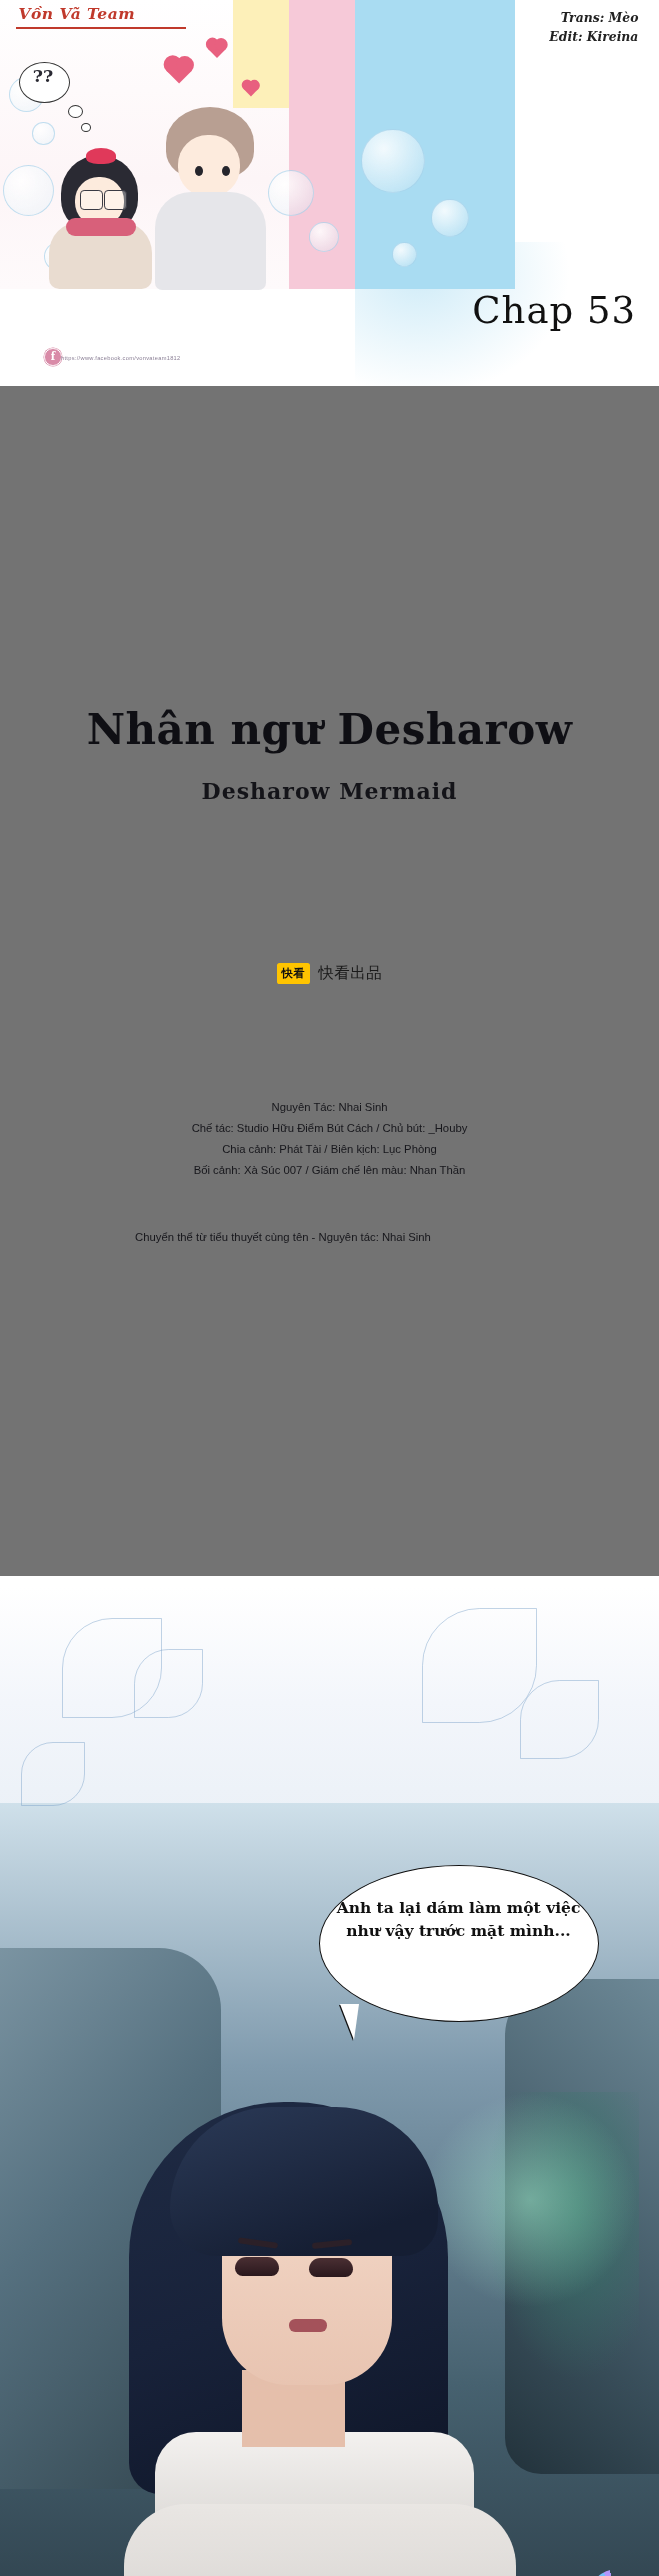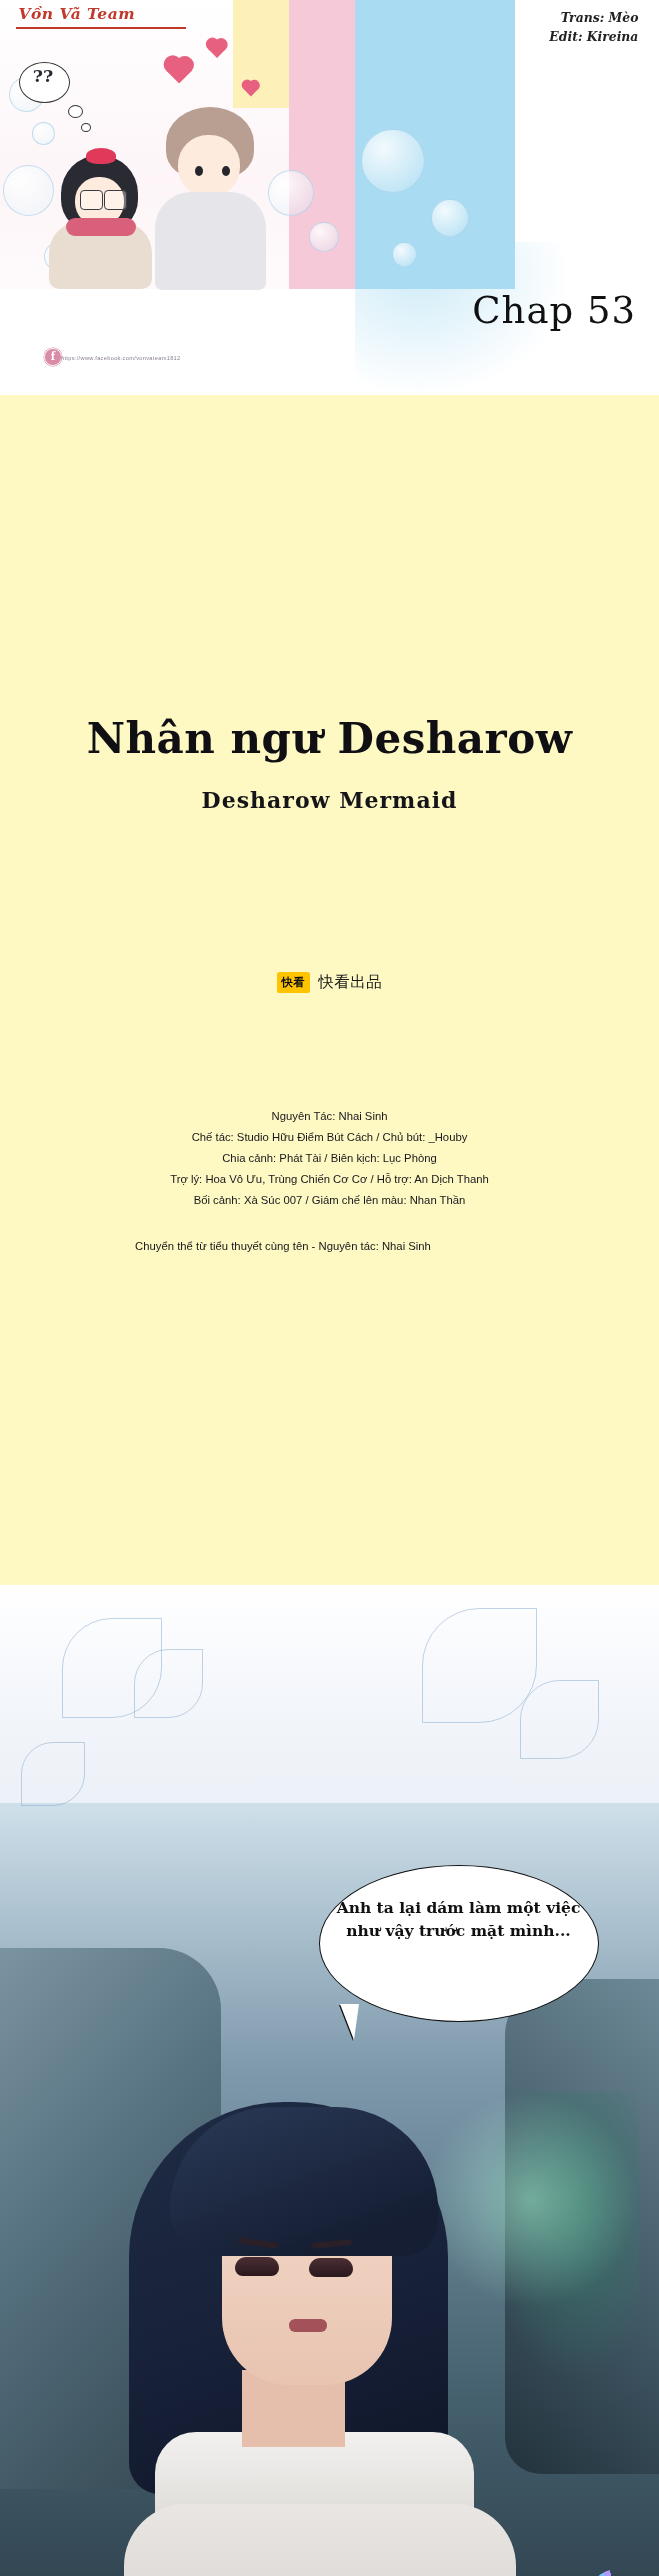--- a/index.html
+++ b/index.html
@@ -233,23 +233,23 @@
     position: absolute;
     width: 20.6px; height: 17.5px;
     border: 1.5px solid #3a3a44;
     border-radius: 4.1px;
     background: rgba(255,255,255,.35);
   }
 
   
   .panel-title {
     position: absolute;
-    left: 0; top: 395px;
+    left: 0; top: 386px;
     width: 659px; height: 1190px;
-    background: #fef9c3;
+    background: #737373;
   }
   .manga-title {
     position: absolute;
     left: 0; top: 319px;
     width: 659px;
     text-align: center;
     font-family: "DejaVu Serif", serif;
     font-weight: bold;
     font-size: 42px;
     color: #0f0f14;
@@ -541,21 +541,20 @@
 
     <div class="brand-row">
       <span class="brand-badge">快看</span>
       <span class="brand-text">快看出品</span>
     </div>
 
     <div class="staff-credits">
       <div>Nguyên Tác: Nhai Sinh</div>
       <div>Chế tác: Studio Hữu Điểm Bút Cách / Chủ bút: _Houby</div>
       <div>Chia cảnh: Phát Tài / Biên kịch: Lục Phòng</div>
-      <div>Trợ lý: Hoa Vô Ưu, Trùng Chiến Cơ Cơ / Hỗ trợ: An Dịch Thanh</div>
       <div>Bối cảnh: Xà Súc 007 / Giám chế lên màu: Nhan Thần</div>
     </div>
 
     <div class="adapt-note">Chuyển thể từ tiểu thuyết cùng tên - Nguyên tác: Nhai Sinh</div>
   </div>
 
   <div class="panel-art">
     <div class="art-sky"></div>
     <div class="art-water"></div>
 

